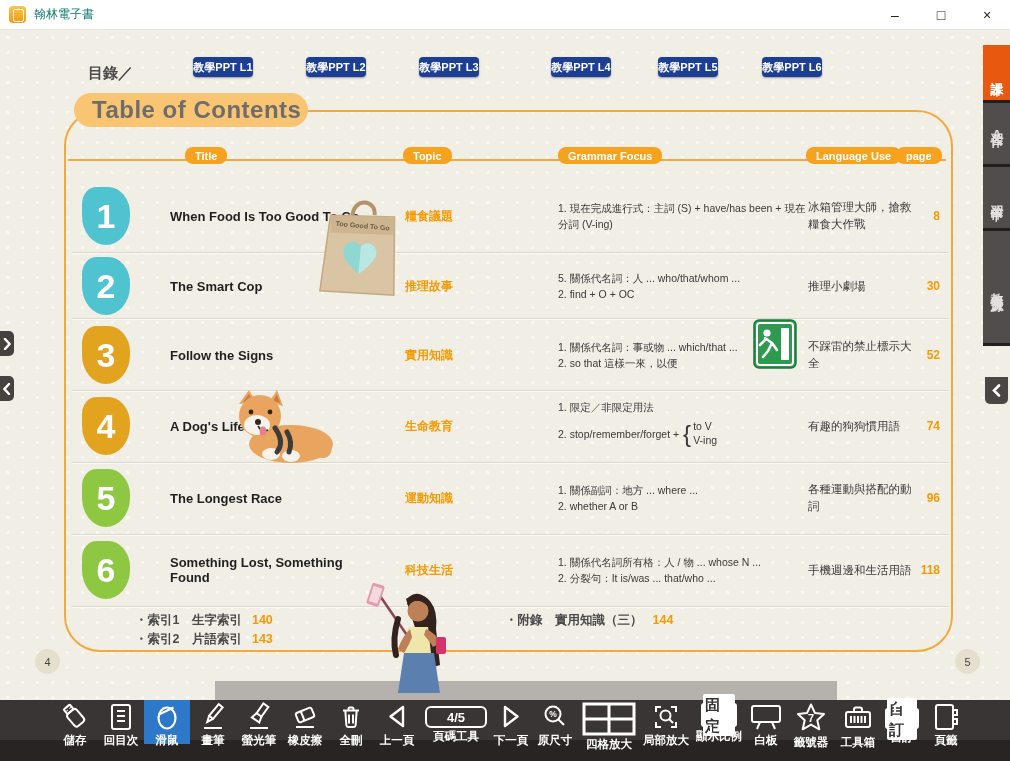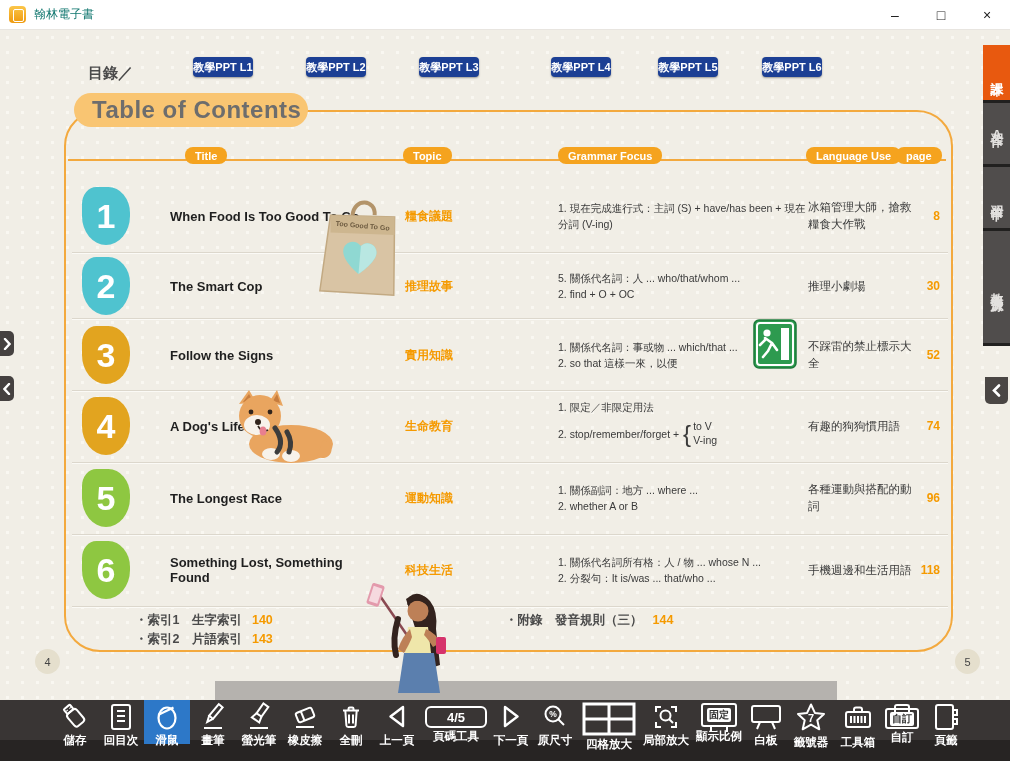--- a/index.html
+++ b/index.html
@@ -90,21 +90,21 @@
   
   .toolbar { position:absolute; left:0; top:700px; width:1010px; height:61px; background:#393534; z-index:20; }
   .toolbar::after { content:""; position:absolute; left:0; bottom:0; width:100%; height:21px; background:#272423; }
   .tb-item { position:absolute; top:0; height:44px; display:flex; flex-direction:column; align-items:center;
              justify-content:flex-start; z-index:2; }
   .tb-icon { height:38px; display:flex; align-items:center; justify-content:center; margin-top:2px; }
   .tb-label { font-size:11.5px; font-weight:bold; color:#fff; white-space:nowrap; margin-top:1px; }
   .tb-active { background:#2d78c8; }
   .page-ind { width:62px; height:26px; border:2px solid #fff; border-radius:6px; color:#fff;
               font-size:13px; font-weight:bold; display:flex; align-items:center; justify-content:center; margin-top:6px; }
-  .mini-badge { background:#fff; color:#333; font-size:10px; font-weight:bold; padding:0 2px; border-radius:2px; line-height:1.4; }
+  .mini-badge { background:#fff; color:#333; font-size:15px; font-weight:bold; padding:0 2px; border-radius:2px; line-height:1.4; }
   .monitor-ic { width:36px; height:24px; border:2px solid #fff; border-radius:3px; display:flex;
                 align-items:center; justify-content:center; position:relative; }
   .monitor-ic::after { content:""; position:absolute; bottom:-7px; left:50%; transform:translateX(-50%);
                 width:14px; height:5px; border-left:2px solid #fff; border-right:2px solid #fff; }
   .case-ic { width:34px; height:21px; border:2px solid #fff; border-radius:3px; display:flex;
              align-items:center; justify-content:center; position:relative; margin-top:6px; }
   .case-ic::before { content:""; position:absolute; top:-6px; left:50%; transform:translateX(-50%);
              width:12px; height:6px; border:2px solid #fff; border-bottom:none; border-radius:3px 3px 0 0; }
 </style>
 </head>
@@ -228,21 +228,21 @@
   </div>
   <div class="row-sep" style="top:606px"></div>
 
   <div class="footnote" style="left:135px;top:612px">
     <span>・索引1　生字索引</span><span class="fn-page">140</span>
   </div>
   <div class="footnote" style="left:135px;top:631px">
     <span>・索引2　片語索引</span><span class="fn-page">143</span>
   </div>
   <div class="footnote" style="left:505px;top:612px">
-    <span>・附錄　發音規則（三）</span><span class="fn-page">144</span>
+    <span>・附錄　實用知識（三）</span><span class="fn-page">144</span>
   </div>
 
   <div class="corner-circle" style="left:35px;top:649px">4</div>
   <div class="corner-circle" style="left:955px;top:649px">5</div>
 
   <svg class="decor" style="left:316px;top:190px" width="88" height="110" viewBox="0 0 88 110">
     <g transform="rotate(5 44 55)">
       <path d="M34 26 C34 8 56 8 56 24" fill="none" stroke="#b3946a" stroke-width="4"></path>
       <path d="M12 28 L76 24 L82 102 L8 104 Z" fill="#d9c4a4" stroke="#c2a982" stroke-width="1.5"></path>
       <path d="M12 28 L76 24 L77.5 42 L13.5 45 Z" fill="#cdb68f"></path>

